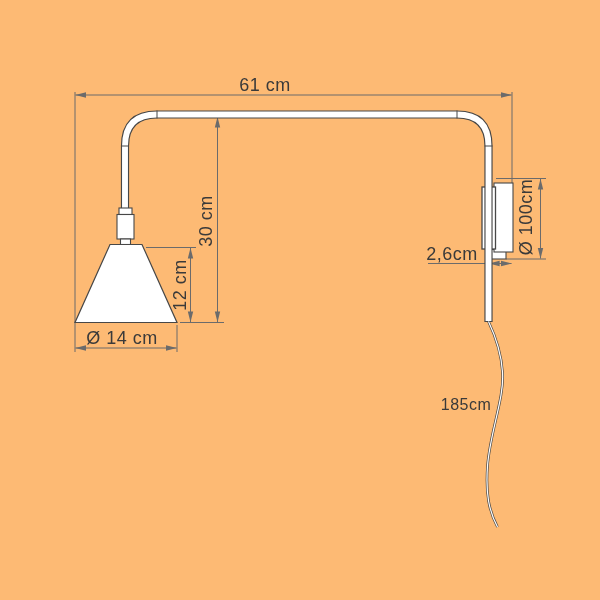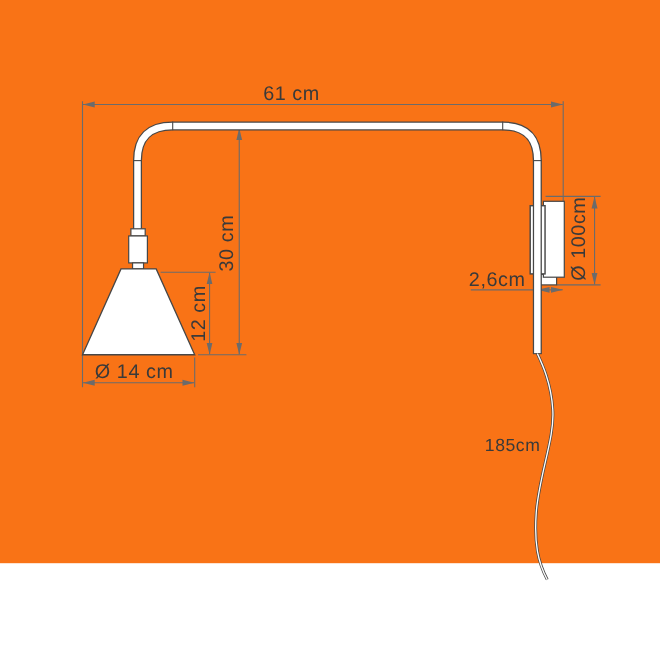--- a/index.html
+++ b/index.html
@@ -2,21 +2,21 @@
 <html><head>
 <meta charset="utf-8">
 <style>
   html,body{margin:0;padding:0;}
   body{
     width:600px;height:600px;
     background:#ffffff;
     font-family:"Liberation Sans", sans-serif;
     overflow:hidden;
   }
-  .stage{position:relative;width:600px;height:512px;background:#f97316;}
+  .stage{position:relative;width:600px;height:600px;background:#fdba74;}
   svg{display:block;}
   text{
     fill:#3a3a3a;
     font-family:"Liberation Sans", sans-serif;
     letter-spacing:0.5px;
   }
   .dim-label{font-size:18px;}
   .dim-label-small{font-size:16px;}
 </style>
 </head>

